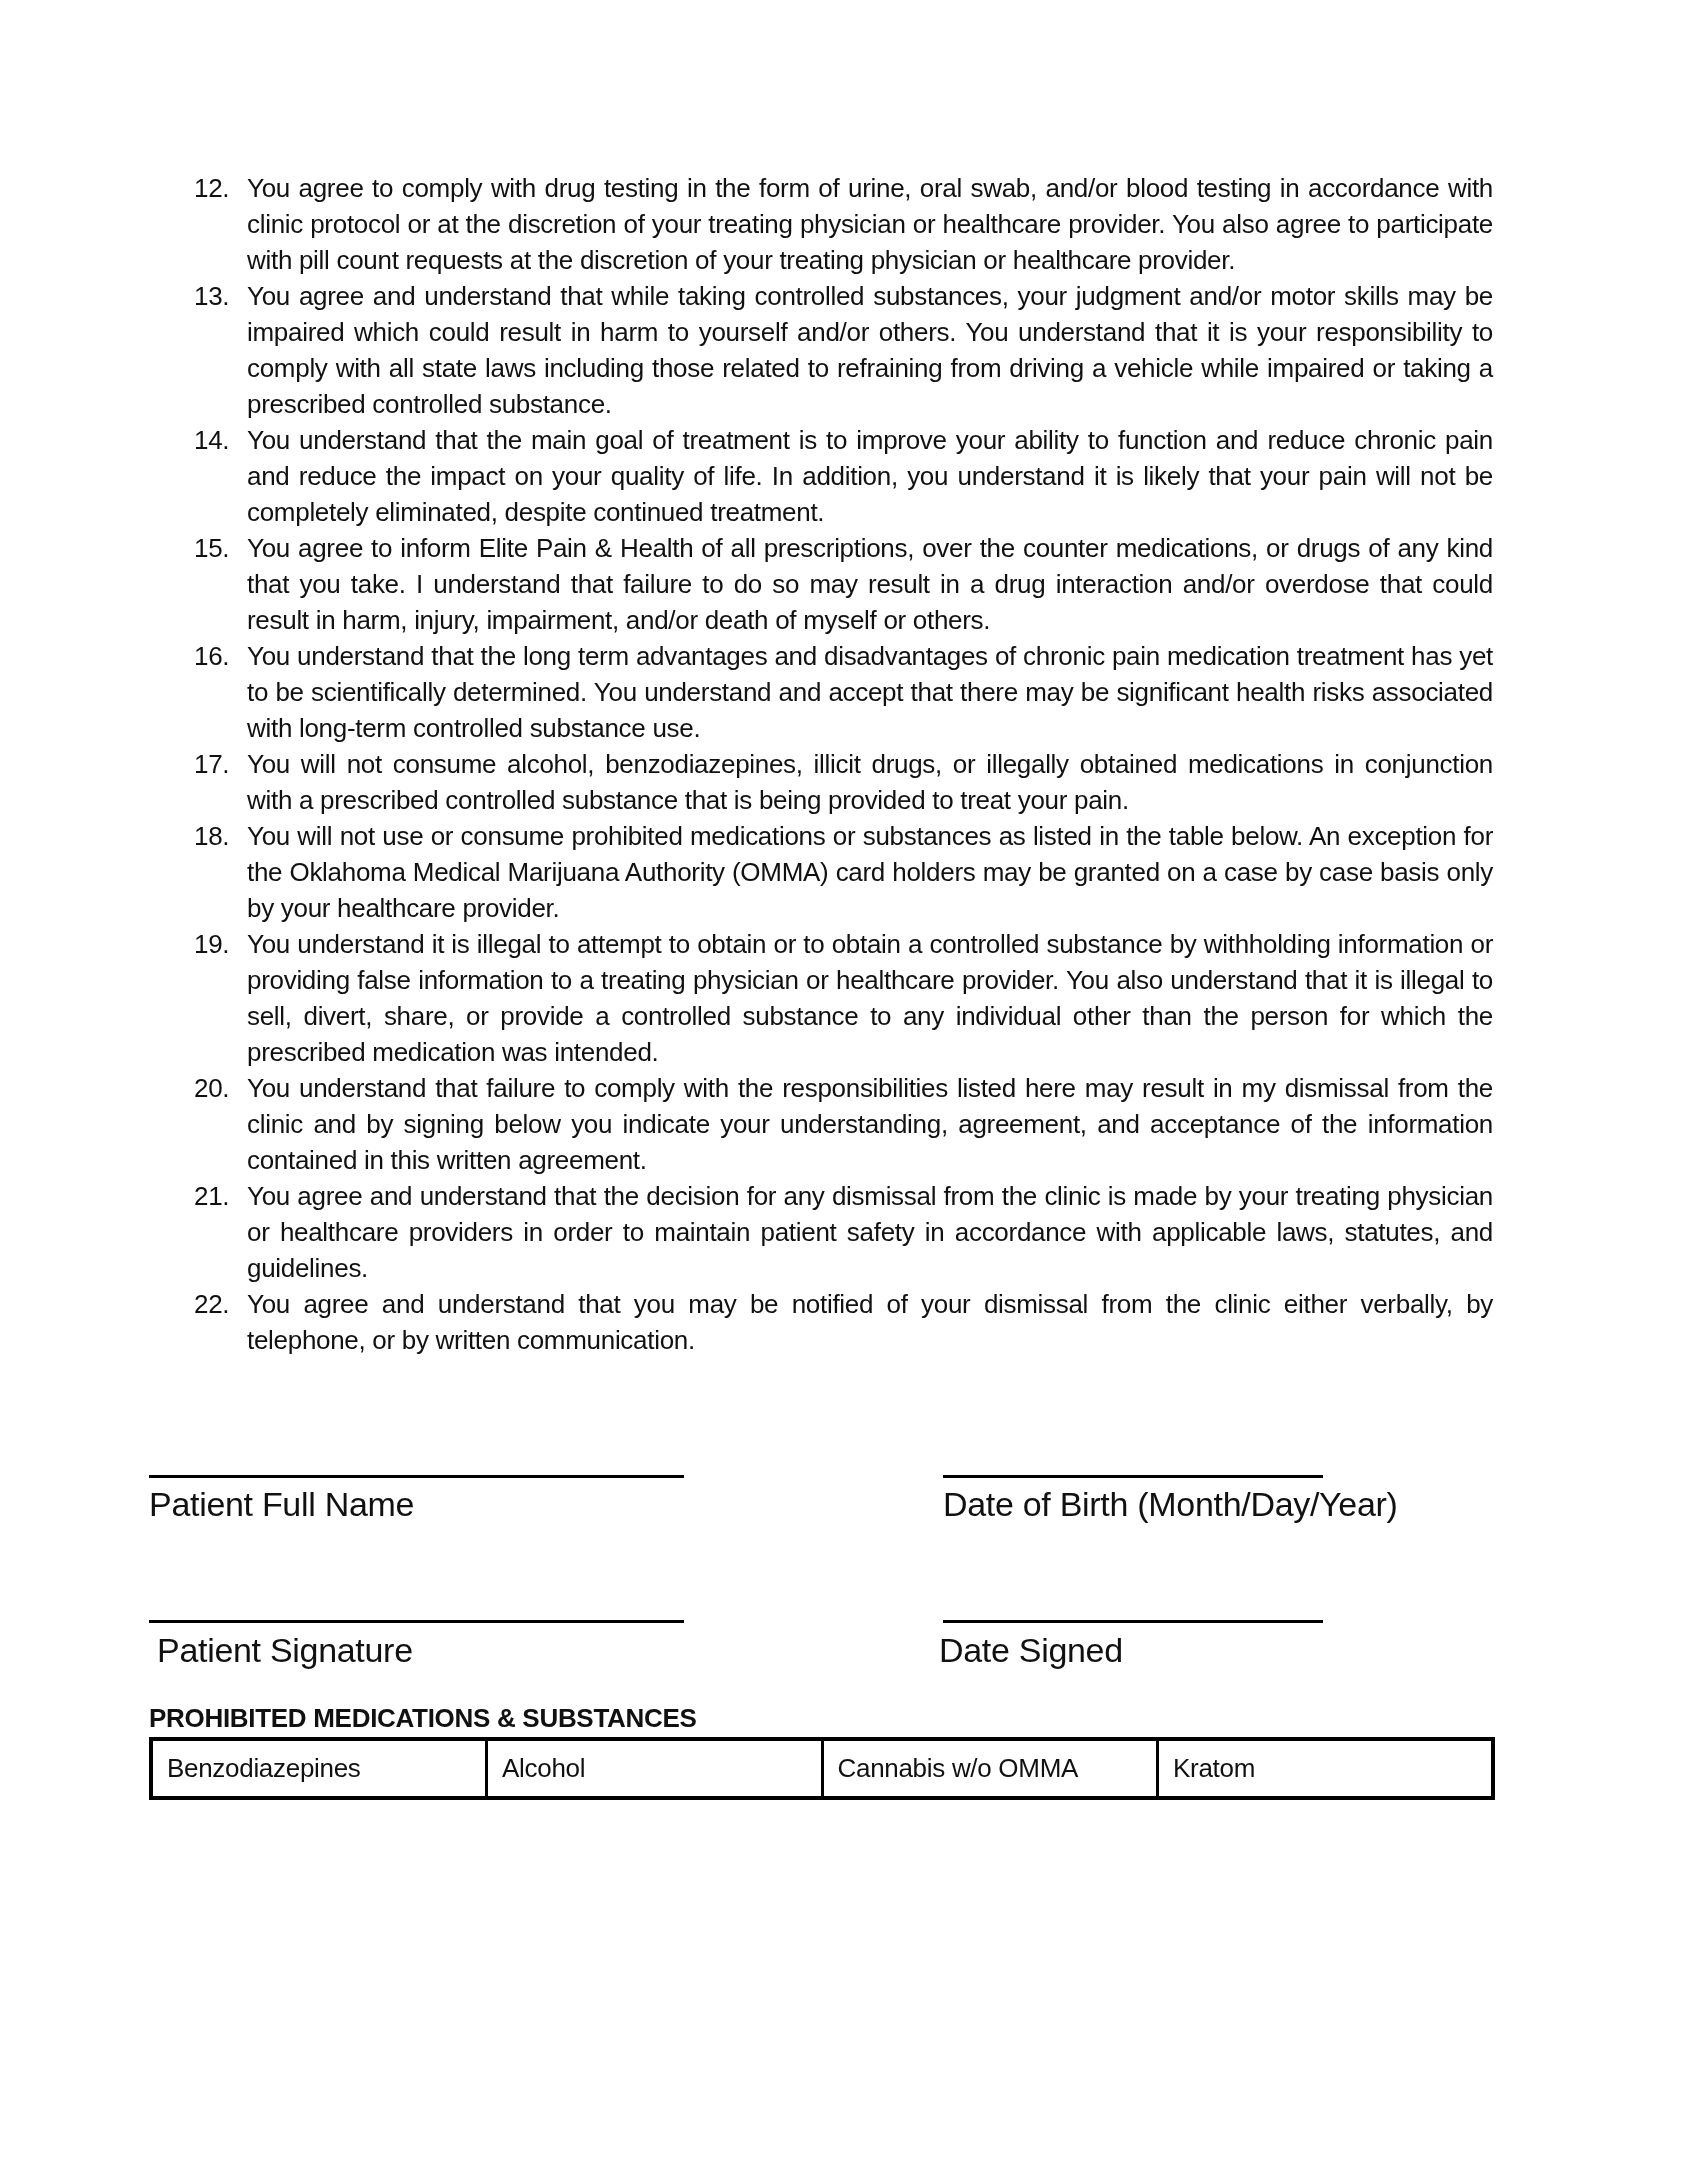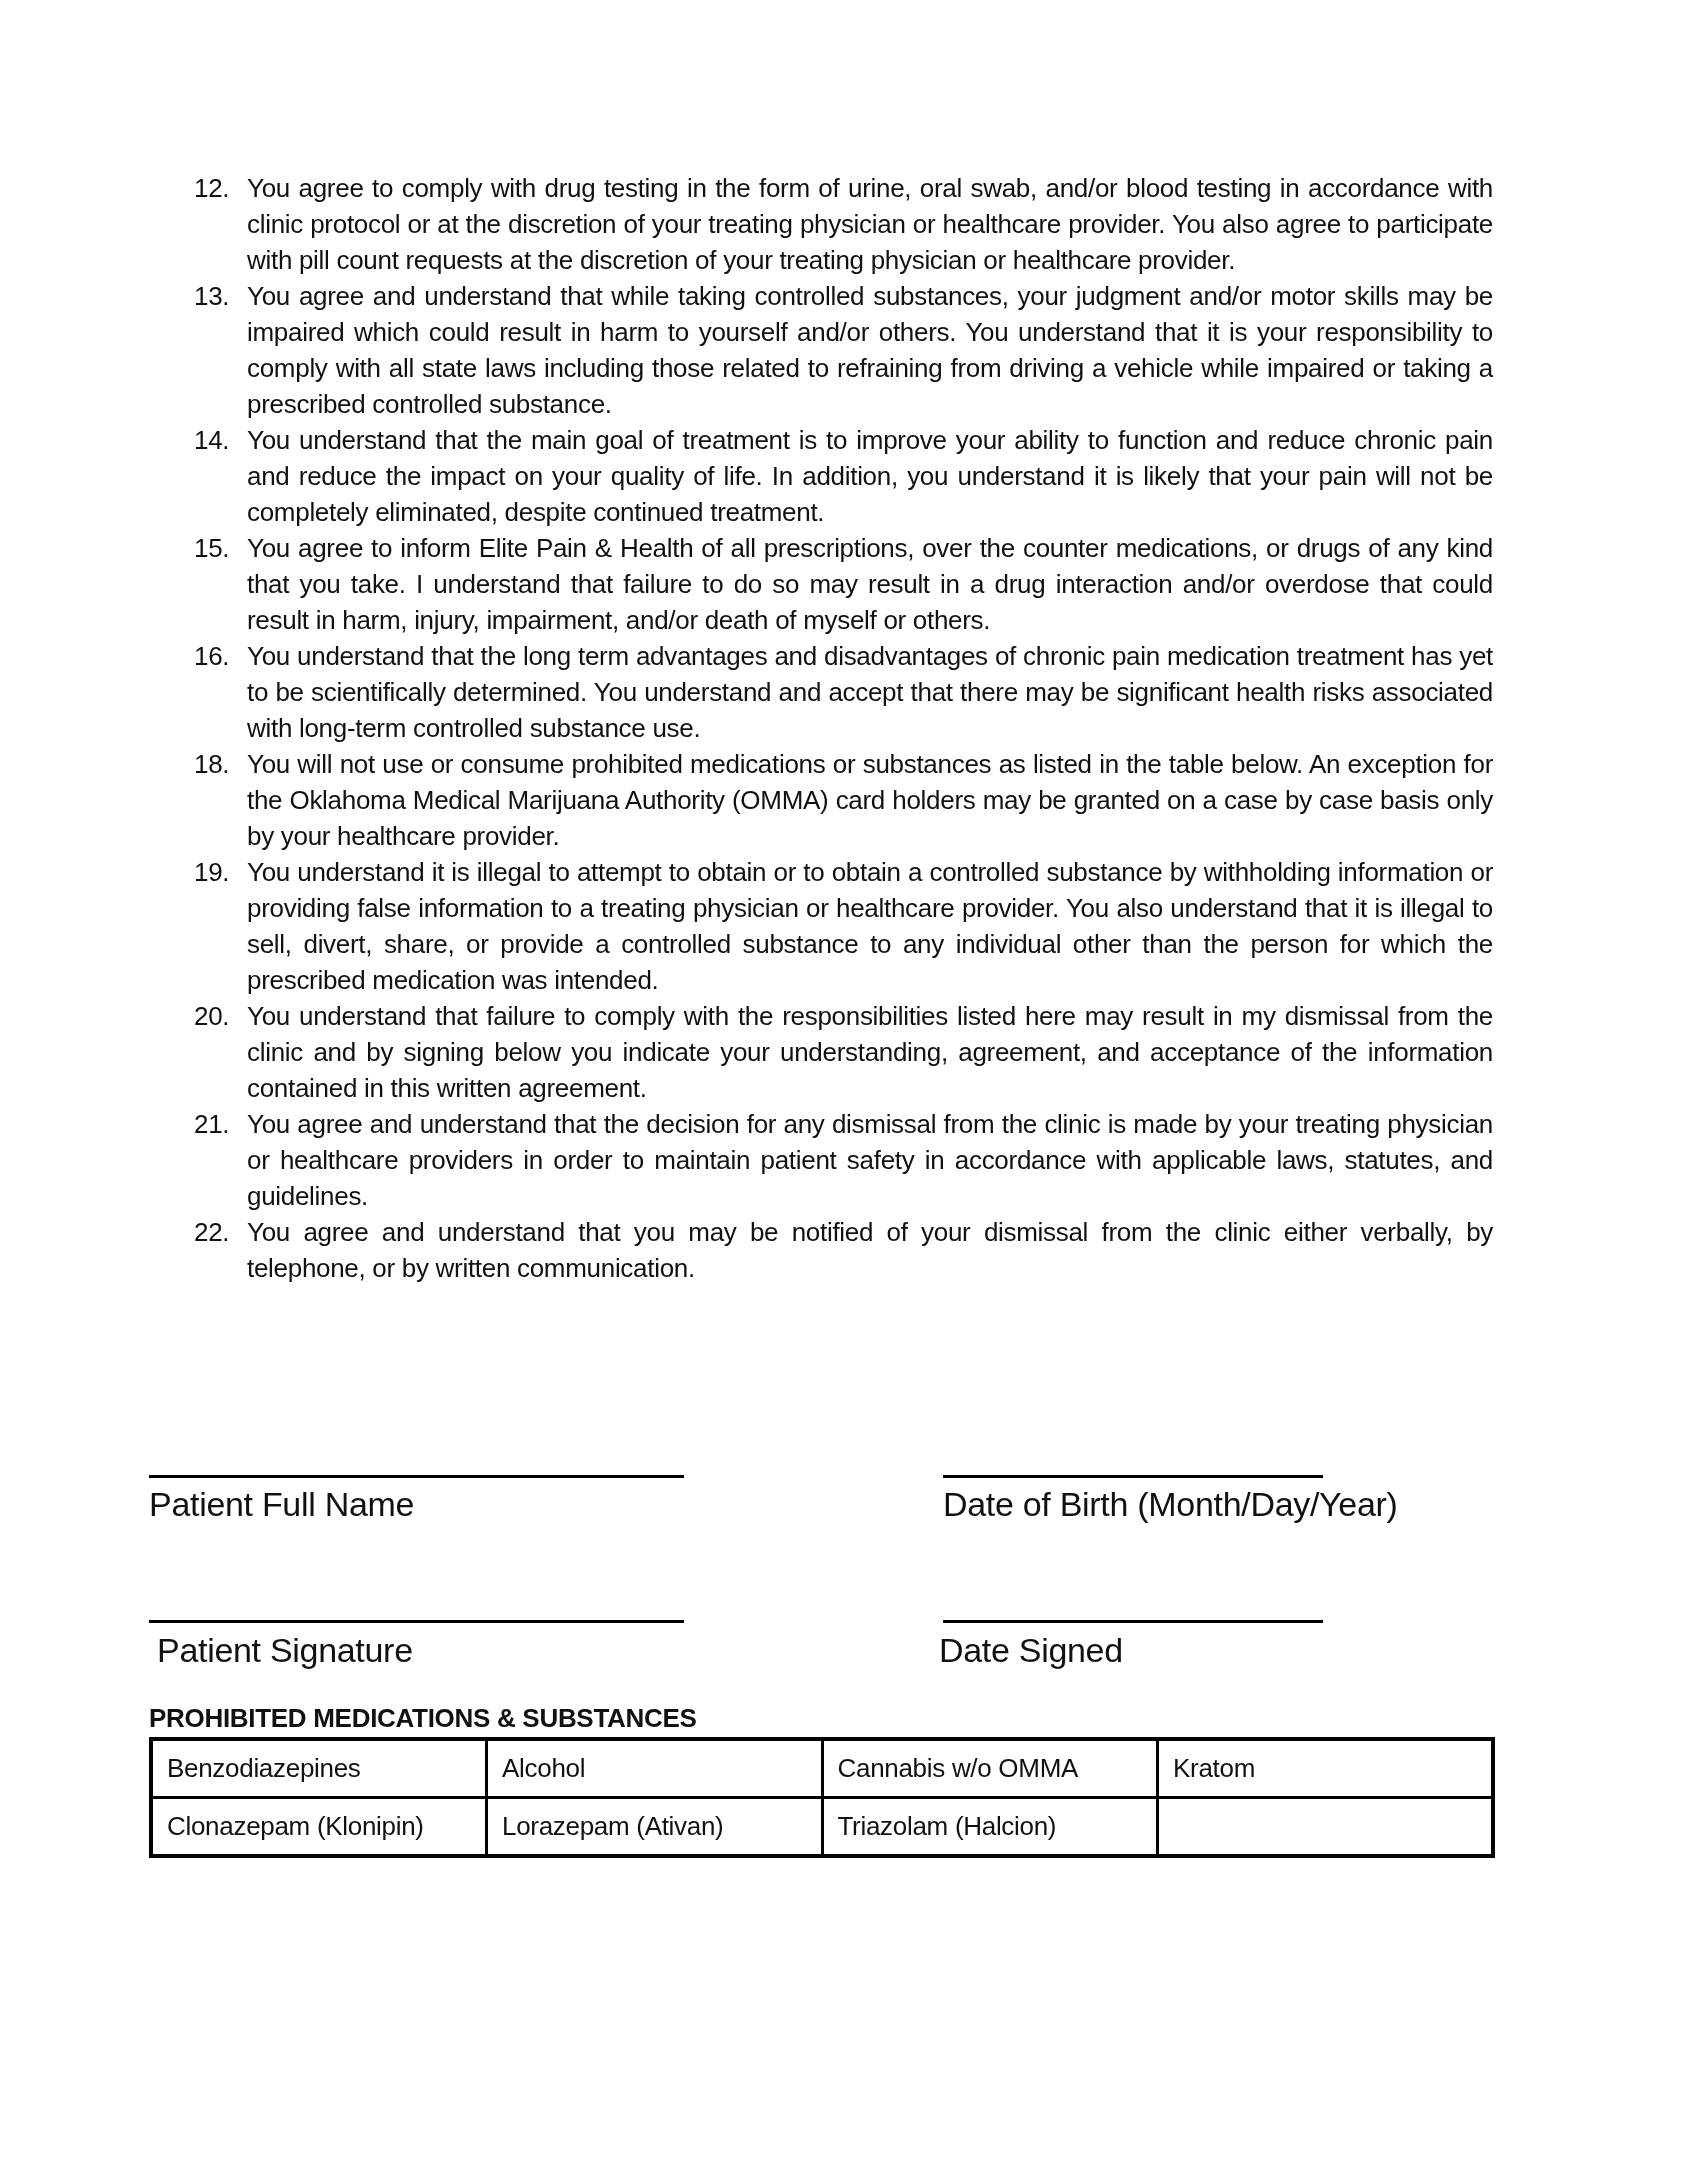--- a/index.html
+++ b/index.html
@@ -37,20 +37,21 @@
 <body>
 
 <div class="page">
 
   <ol class="items">
     <li><span class="num">12.</span><span>You agree to comply with drug testing in the form of urine, oral swab, and/or blood testing in accordance with clinic protocol or at the discretion of your treating physician or healthcare provider. You also agree to participate with pill count requests at the discretion of your treating physician or healthcare provider.</span></li>
     <li><span class="num">13.</span><span>You agree and understand that while taking controlled substances, your judgment and/or motor skills may be impaired which could result in harm to yourself and/or others. You understand that it is your responsibility to comply with all state laws including those related to refraining from driving a vehicle while impaired or taking a prescribed controlled substance.</span></li>
     <li><span class="num">14.</span><span>You understand that the main goal of treatment is to improve your ability to function and reduce chronic pain and reduce the impact on your quality of life.  In addition, you understand it is likely that your pain will not be completely eliminated, despite continued treatment.</span></li>
     <li><span class="num">15.</span><span>You agree to inform Elite Pain &amp; Health of all prescriptions, over the counter medications, or drugs of any kind that you take. I understand that failure to do so may result in a drug interaction and/or overdose that could result in harm, injury, impairment, and/or death of myself or others.</span></li>
     <li><span class="num">16.</span><span>You understand that the long term advantages and disadvantages of chronic pain medication treatment has yet to be scientifically determined.  You understand and accept that there may be significant health risks associated with long-term controlled substance use.</span></li>
+    <li><span class="num">17.</span><span>You will not consume alcohol, benzodiazepines, illicit drugs, or illegally obtained medications in conjunction with a prescribed controlled substance that is being provided to treat your pain.</span></li>
     <li><span class="num">18.</span><span>You will not use or consume prohibited medications or substances as listed in the table below. An exception for the Oklahoma Medical Marijuana Authority (OMMA) card holders may be granted on a case by case basis only by your healthcare provider.</span></li>
     <li><span class="num">19.</span><span>You understand it is illegal to attempt to obtain or to obtain a controlled substance by withholding information or providing false information to a treating physician or healthcare provider. You also understand that it is illegal to sell, divert, share, or provide a controlled substance to any individual other than the person for which the prescribed medication was intended.</span></li>
     <li><span class="num">20.</span><span>You understand that failure to comply with the responsibilities listed here may result in my dismissal from the clinic and by signing below you indicate your understanding, agreement, and acceptance of the information contained in this written agreement.</span></li>
     <li><span class="num">21.</span><span>You agree and understand that the decision for any dismissal from the clinic is made by your treating physician or healthcare providers in order to maintain patient safety in accordance with applicable laws, statutes, and guidelines.</span></li>
     <li><span class="num">22.</span><span>You agree and understand that you may be notified of your dismissal from the clinic either verbally, by telephone, or by written communication.</span></li>
   </ol>
 
   <div class="sig-line" style="left:149px; top:1475px; width:535px;"></div>
   <div class="sig-label" style="left:149px; top:1485px;">Patient Full Name</div>
 
@@ -65,23 +66,17 @@
 
   <div class="section-title">PROHIBITED MEDICATIONS &amp; SUBSTANCES</div>
   <table class="prohibited">
     <tbody>
       <tr>
         <td>Benzodiazepines</td>
         <td>Alcohol</td>
         <td>Cannabis w/o OMMA</td>
         <td>Kratom</td>
       </tr>
-      <tr>
-        <td>Clonazepam (Klonipin)</td>
-        <td>Lorazepam (Ativan)</td>
-        <td>Triazolam (Halcion)</td>
-        <td></td>
-      </tr>
     </tbody>
   </table>
 
 </div>
 
 
 </body></html>

